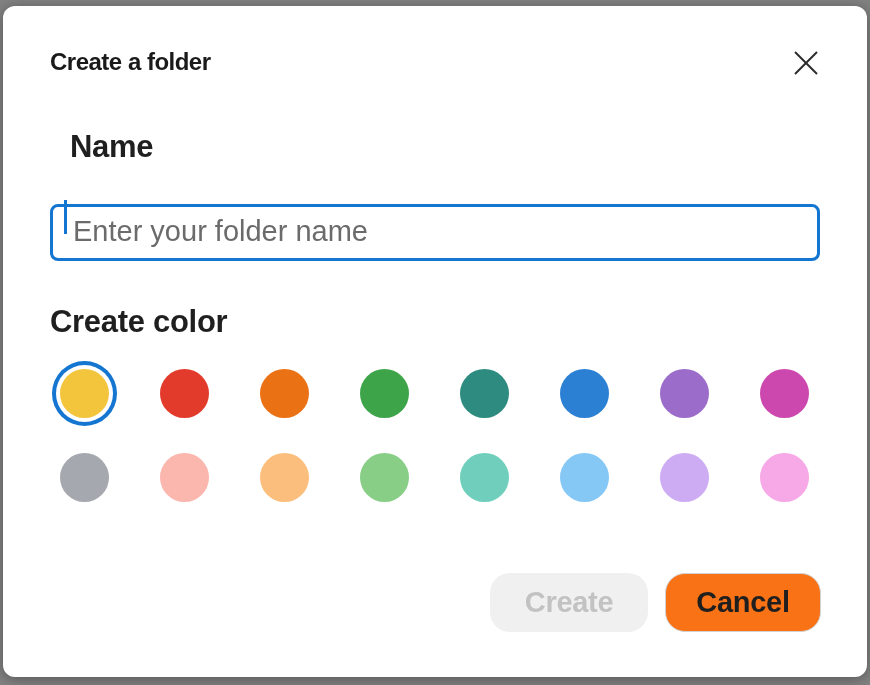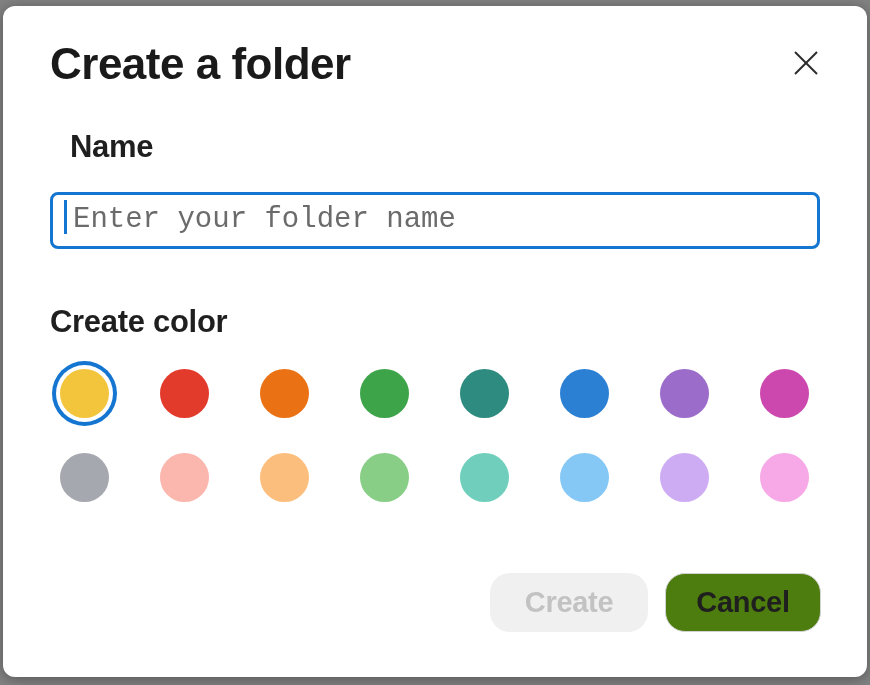--- a/index.html
+++ b/index.html
@@ -12,22 +12,22 @@
   .dialog {
     position: absolute;
     left: 3px; top: 6px;
     width: 864px; height: 671px;
     background: var(--surface, #ffffff);
     border-radius: 12px;
     box-shadow: 0 2px 14px rgba(0,0,0,0.35);
   }
   .dialog-title {
     position: absolute;
-    left: 47px; top: 33px;
-    font-size: 44px;
+    left: 47px; top: 42px;
+    font-size: 24px;
     font-weight: 700;
     letter-spacing: -0.5px;
     color: #1a1a1a;
     line-height: 1.15;
     text-align: center;
   }
   .close-btn {
     position: absolute;
     left: 779px; top: 33px;
     width: 48px; height: 48px;
@@ -46,26 +46,26 @@
     font-size: 31px;
     font-weight: 700;
     letter-spacing: -0.3px;
     color: #1f1f1f;
     line-height: 1.2;
   }
   .name-label   { top: 122px; margin-left: 20px; }
   .color-label  { top: 297px; }
   .name-input {
     position: absolute;
-    left: 47px; top: 186px;
+    left: 47px; top: 198px;
     width: 770px; height: 57px;
     border: 3px solid var(--accent, #1476d0);
     border-radius: 8px;
     padding: 0 16px 2px 20px;
-    font-family: Liberation Mono, monospace;
+    font-family: Liberation Sans, sans-serif;
     font-size: 29px;
     color: #333;
     outline: none;
     caret-color: transparent;
     background: #fff;
   }
   .name-input::placeholder { color: #6b6b6b; opacity: 1; }
   .text-cursor {
     position: absolute;
     left: 61px; top: 194px;
@@ -109,21 +109,21 @@
     left: 487px;
     width: 158px;
     background: var(--disabled-bg, #f0f0f0);
     color: var(--disabled-text, #c2c2c2);
     border: none;
     cursor: default;
   }
   .btn-cancel {
     left: 662px;
     width: 156px;
-    background: #4d7c0f;
+    background: #f97316;
     color: #1f1f1f;
     border: 1.5px solid #d2d2d2;
   }
 </style>
 </head>
 <body style="--accent: #1476D0; --backdrop: #828282; --surface: #FFFFFF; --disabled-bg: #F0F0F0; --disabled-text: #C2C2C2;">
 
 <div class="dialog">
 
   <h1 class="dialog-title">Create a folder</h1>

